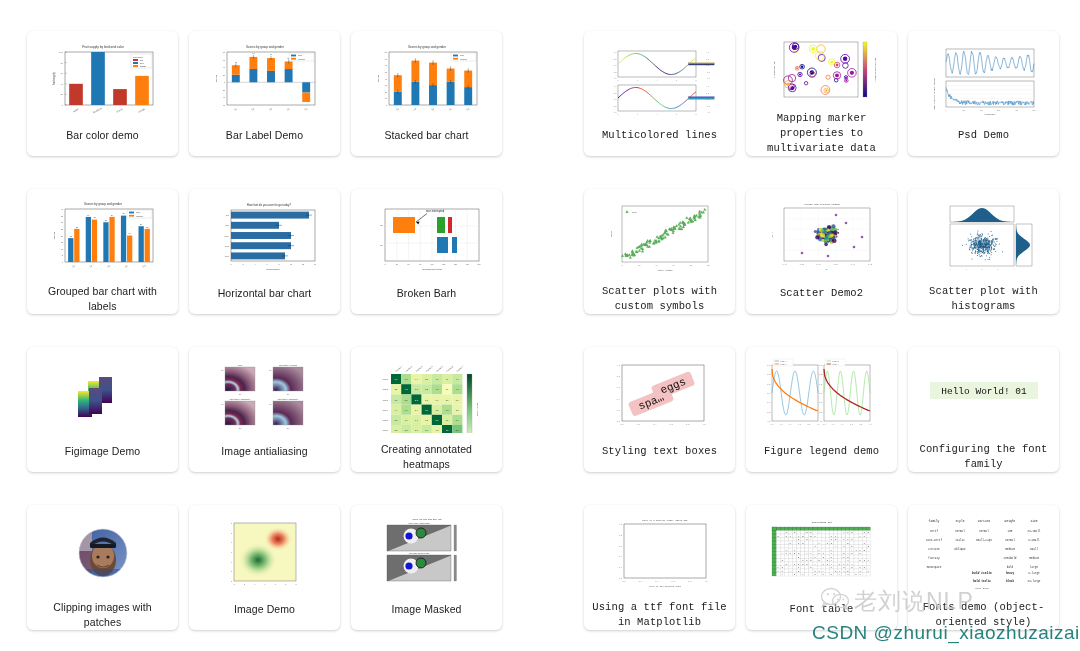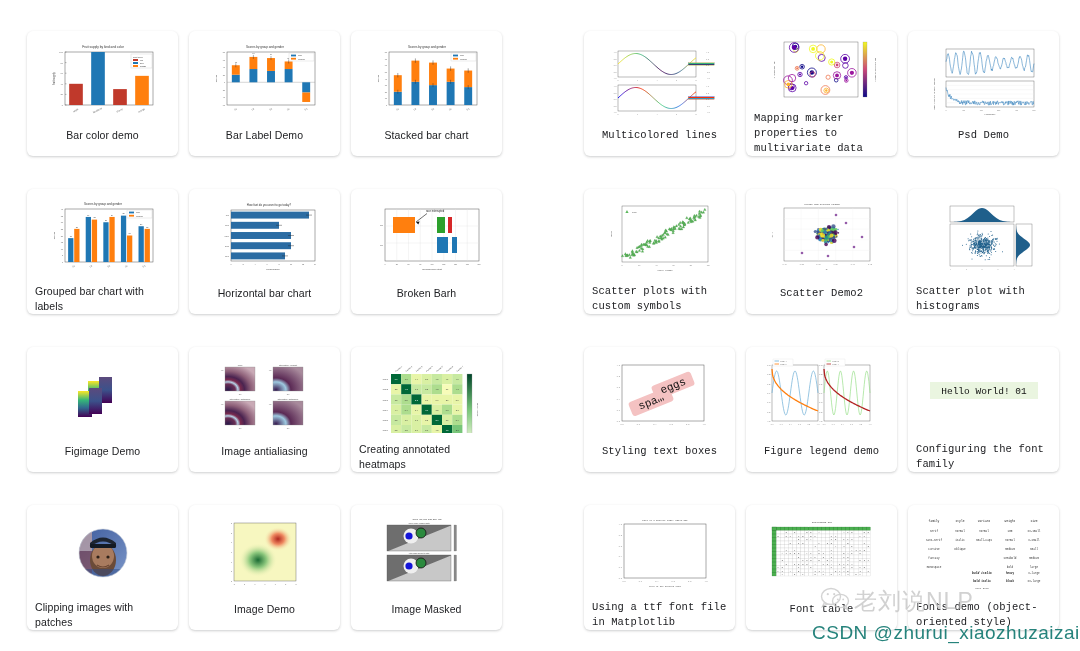--- a/index.html
+++ b/index.html
@@ -49,21 +49,21 @@
     margin-top: 2px;
     overflow: hidden;
   }
   .thumb svg { display: block; }
   .card-title {
     margin-top: 9px;
     width: 100%;
     font-size: 10.5px;
     line-height: 15px;
     color: #202124;
-    text-align: left;
+    text-align: center;
     letter-spacing: 0.1px;
   }
   .card-title.center { text-align: center; }
 
   
   #watermark {
     position: absolute;
     left: 820px; top: 580px;
     width: 260px; height: 71px;
     pointer-events: none;

